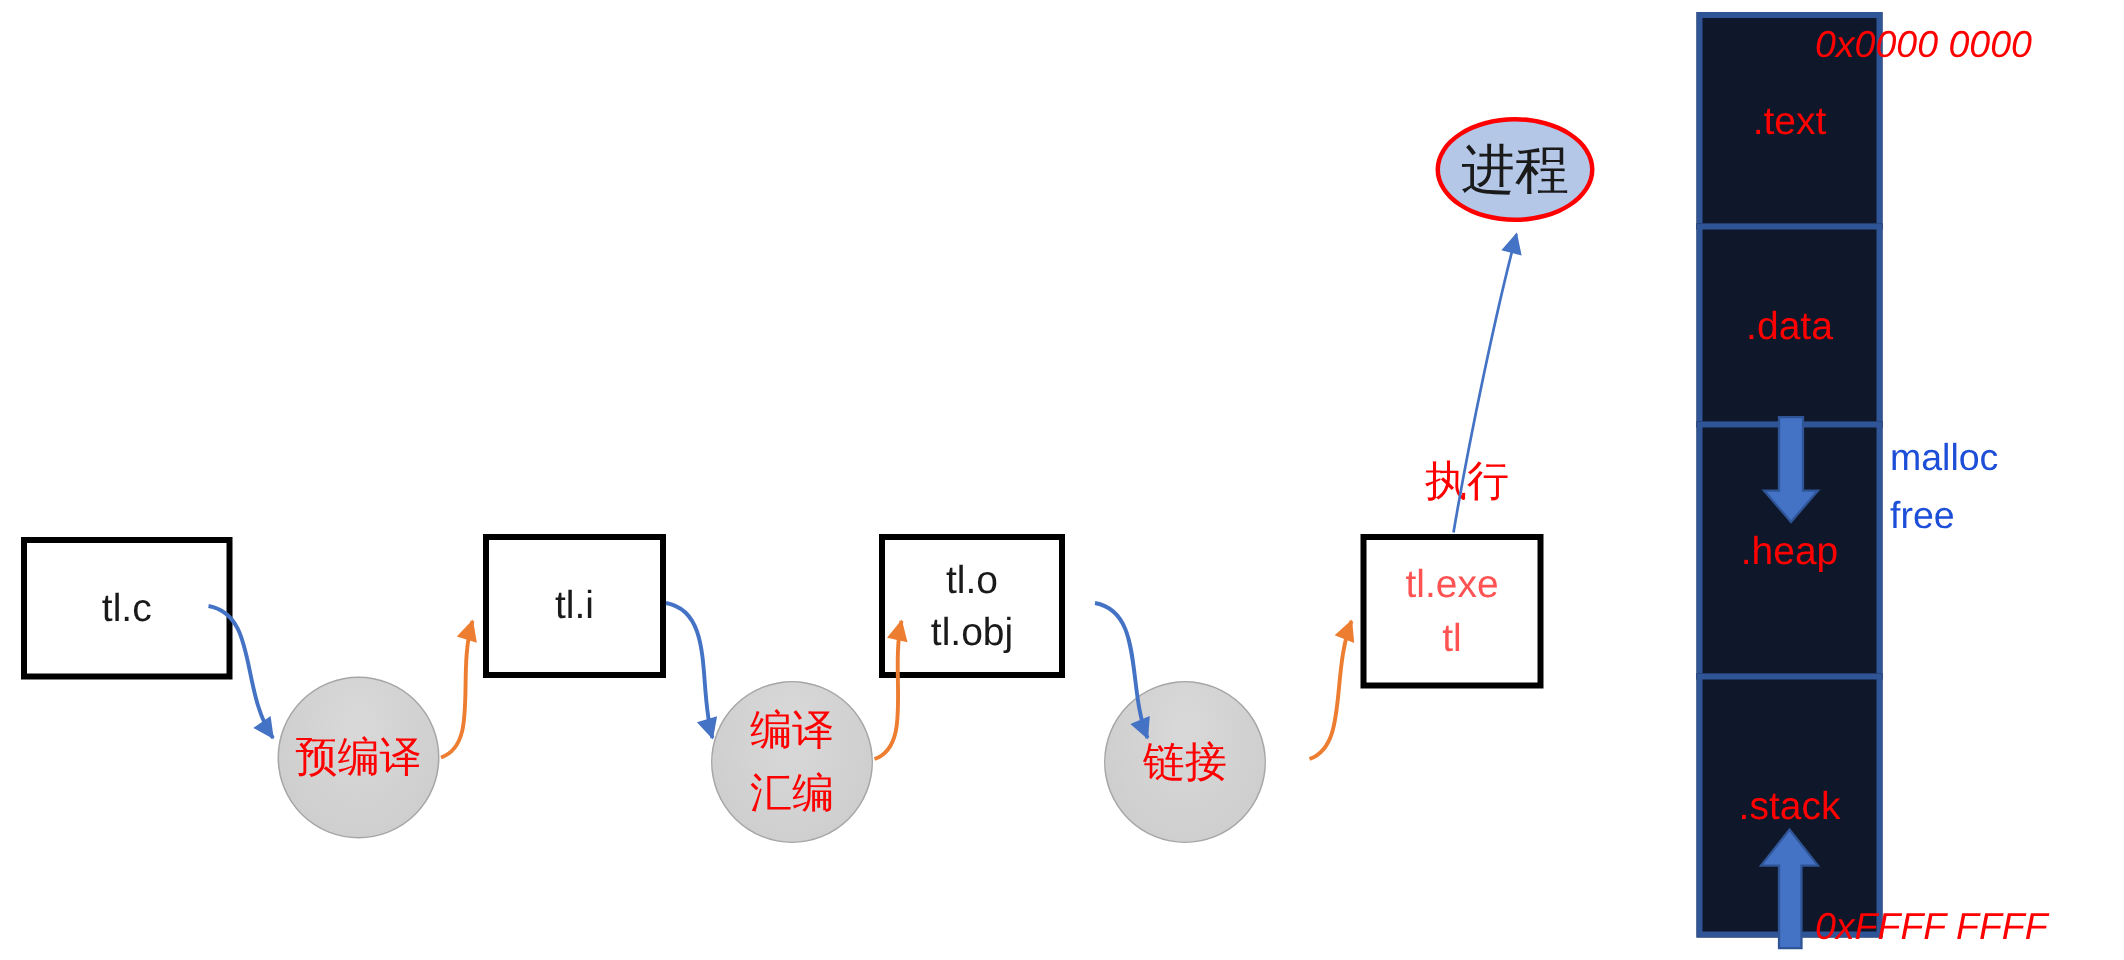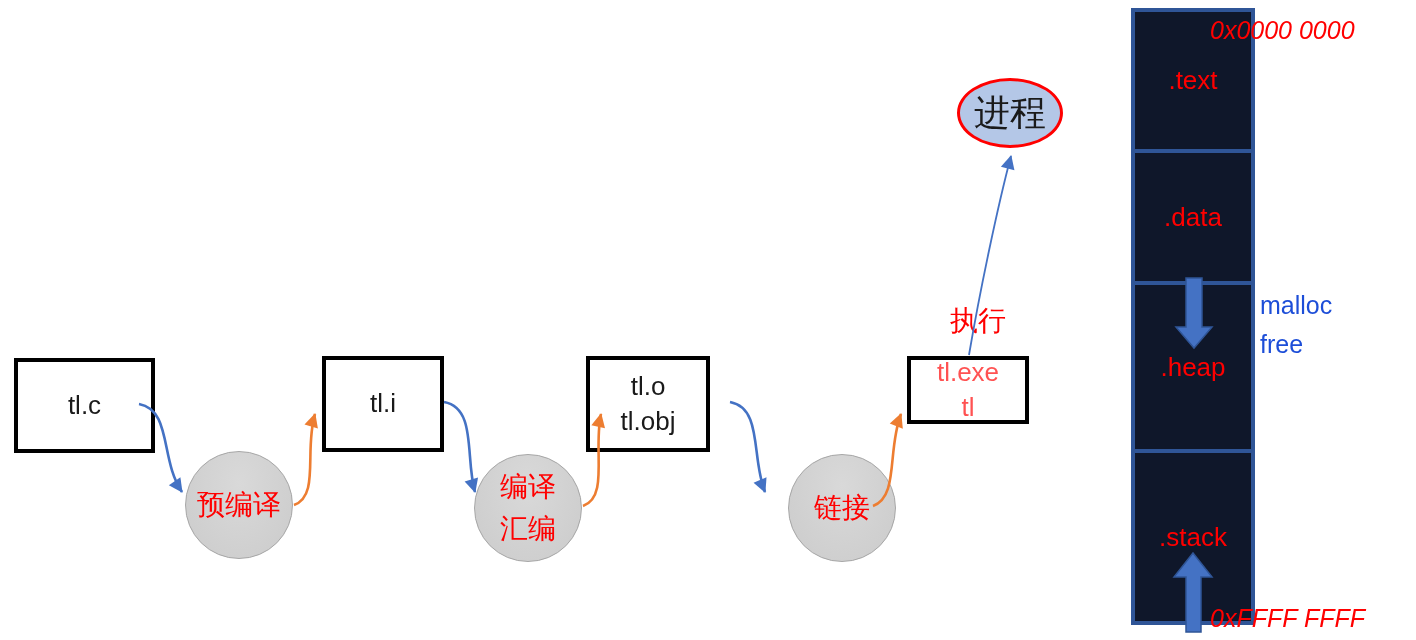--- a/index.html
+++ b/index.html
@@ -102,35 +102,35 @@
 
   <div class="file-box" style="left:322px;top:356px;width:122px;height:96px;text-align:right;">
     <span>tl.i</span>
   </div>
 
   <div class="file-box" style="left:586px;top:356px;width:124px;height:96px;">
     <span>tl.o</span>
     <span>tl.obj</span>
   </div>
 
-  <div class="file-box salmon" style="left:907px;top:356px;width:122px;height:68px;">
+  <div class="file-box salmon" style="left:907px;top:356px;width:122px;height:103px;">
     <span>tl.exe</span>
     <span>tl</span>
   </div>
 
   <div class="step-circle" style="left:185px;top:451px;">
     <span>预编译</span>
   </div>
 
   <div class="step-circle" style="left:474px;top:454px;">
     <span>编译</span>
     <span>汇编</span>
   </div>
 
-  <div class="step-circle" style="left:788px;top:454px;">
+  <div class="step-circle" style="left:736px;top:454px;">
     <span>链接</span>
   </div>
 
   <div class="process-ellipse">
     <span>进程</span>
   </div>
   <div class="exec-label">执行</div>
 
   <div class="mem-seg" style="top:8px;height:145px;">
     <span>.text</span>

